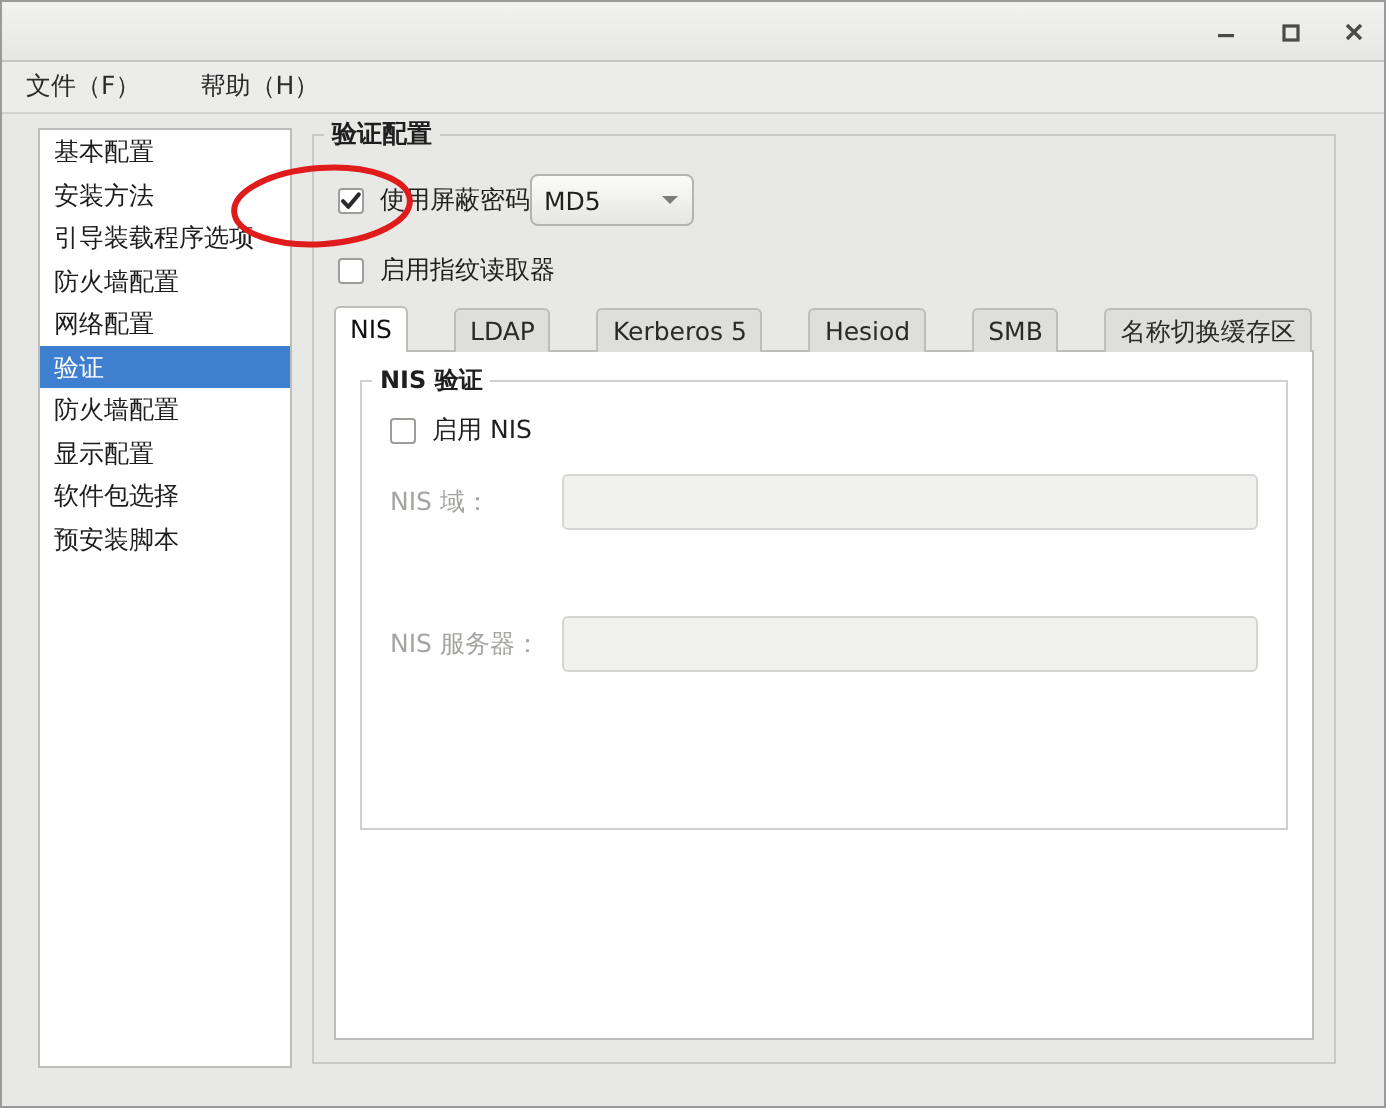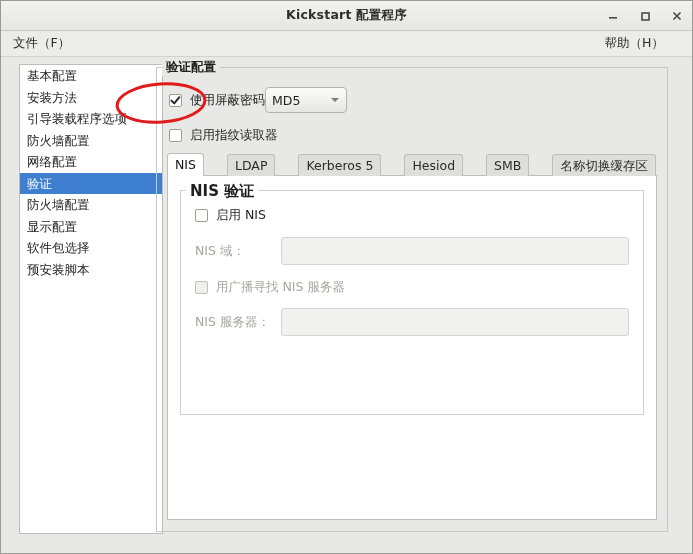--- a/index.html
+++ b/index.html
@@ -70,21 +70,20 @@
   
   .menubar {
     height: 26px;
     flex: 0 0 26px;
     background: #ececeb;
     border-bottom: 1px solid #d2d2cf;
     display: flex;
     align-items: center;
     padding-left: 10px;
     box-sizing: border-box;
-    justify-content: space-between;
   }
   .menu-item {
     font-size: 12.5px;
     color: #2b2b2b;
     padding: 2px 10px 2px 2px;
     margin-right: 18px;
     cursor: default;
   }
 
   
@@ -92,21 +91,21 @@
     flex: 1 1 auto;
     position: relative;
     background: #e8e8e6;
   }
 
   
   .sidebar {
     position: absolute;
     left: 18px;
     top: 7px;
-    width: 144px;
+    width: 127px;
     height: 470px;
     background: #ffffff;
     border: 1px solid #bdbdba;
     box-sizing: border-box;
     overflow: hidden;
   }
   .side-item {
     height: 21.5px;
     line-height: 21.5px;
     padding-left: 7px;
@@ -257,21 +256,21 @@
     height: 225px;
     border: 1px solid #d0d0cd;
     box-sizing: border-box;
   }
   .inner-title {
     position: absolute;
     left: 5px;
     top: -9px;
     background: #ffffff;
     padding: 0 4px;
-    font-size: 15px;
+    font-size: 12px;
     font-weight: bold;
     color: #1f1f1f;
   }
 
   .field-label {
     font-size: 12.5px;
     color: #a4a4a1;
     white-space: nowrap;
   }
   .textfield {
@@ -288,21 +287,20 @@
     pointer-events: none;
     z-index: 9;
   }
 </style>
 </head>
 <body>
 
 <div class="window">
 
   <div class="titlebar">
-    <span class="title-text">Kickstart 配置程序</span>
     <div class="win-buttons">
       <span class="win-btn">
         <svg width="12" height="12" viewBox="0 0 12 12">
             <rect x="2" y="7" width="8" height="1.6" fill="#4a4a4a"></rect>
           </svg>
       </span>
       <span class="win-btn">
         <svg width="12" height="12" viewBox="0 0 12 12">
             <rect x="3" y="3" width="7" height="7" fill="none" stroke="#4a4a4a" stroke-width="1.6"></rect>
           </svg>
@@ -373,24 +371,20 @@
           <div class="row" style="position:absolute; left:14px; top:16px;">
             <span class="cbox"></span>
             <span class="cb-label">启用 NIS</span>
           </div>
 
           <div class="row" style="position:absolute; left:14px; top:46px; width:434px;">
             <span class="field-label" style="width:86px;">NIS 域：</span>
             <span class="textfield" style="flex:1 1 auto;"></span>
           </div>
 
-          <div class="row" style="position:absolute; left:14px; top:88px;">
-            <span class="cbox disabled"></span>
-            <span class="cb-label disabled">用广播寻找 NIS 服务器</span>
-          </div>
 
           <div class="row" style="position:absolute; left:14px; top:117px; width:434px;">
             <span class="field-label" style="width:86px;">NIS 服务器：</span>
             <span class="textfield" style="flex:1 1 auto;"></span>
           </div>
 
         </div>
       </div>
     </div>
 

